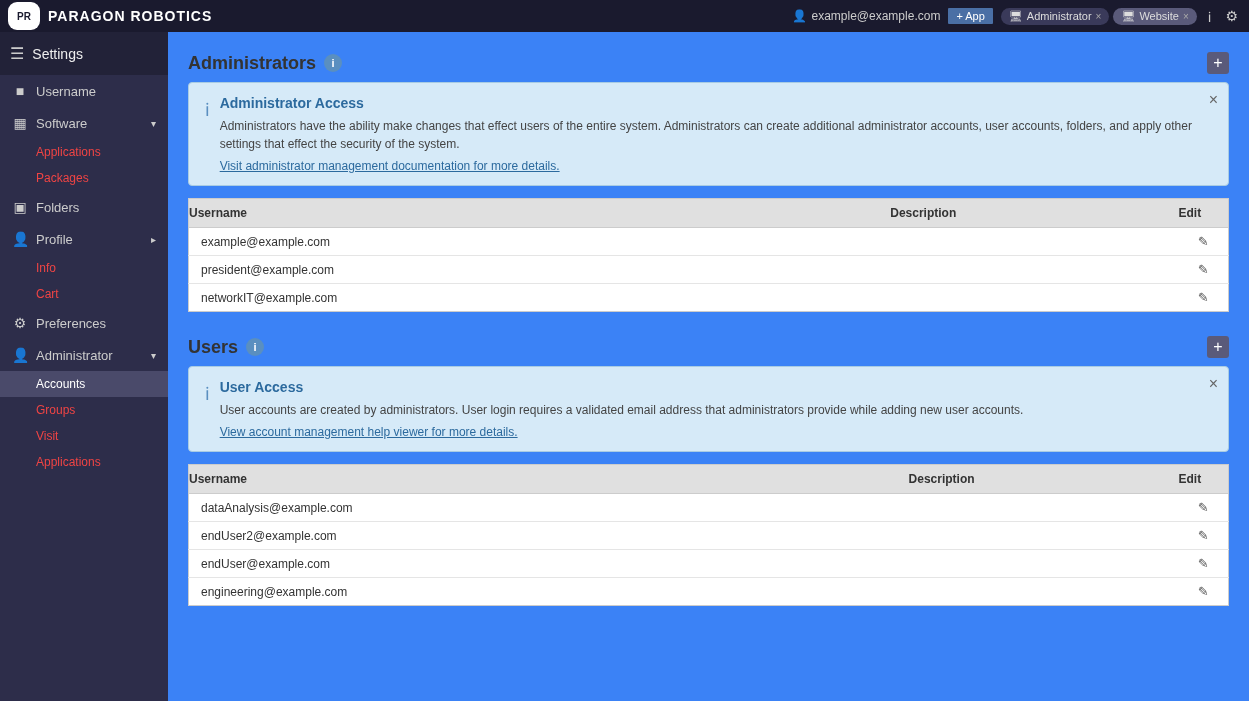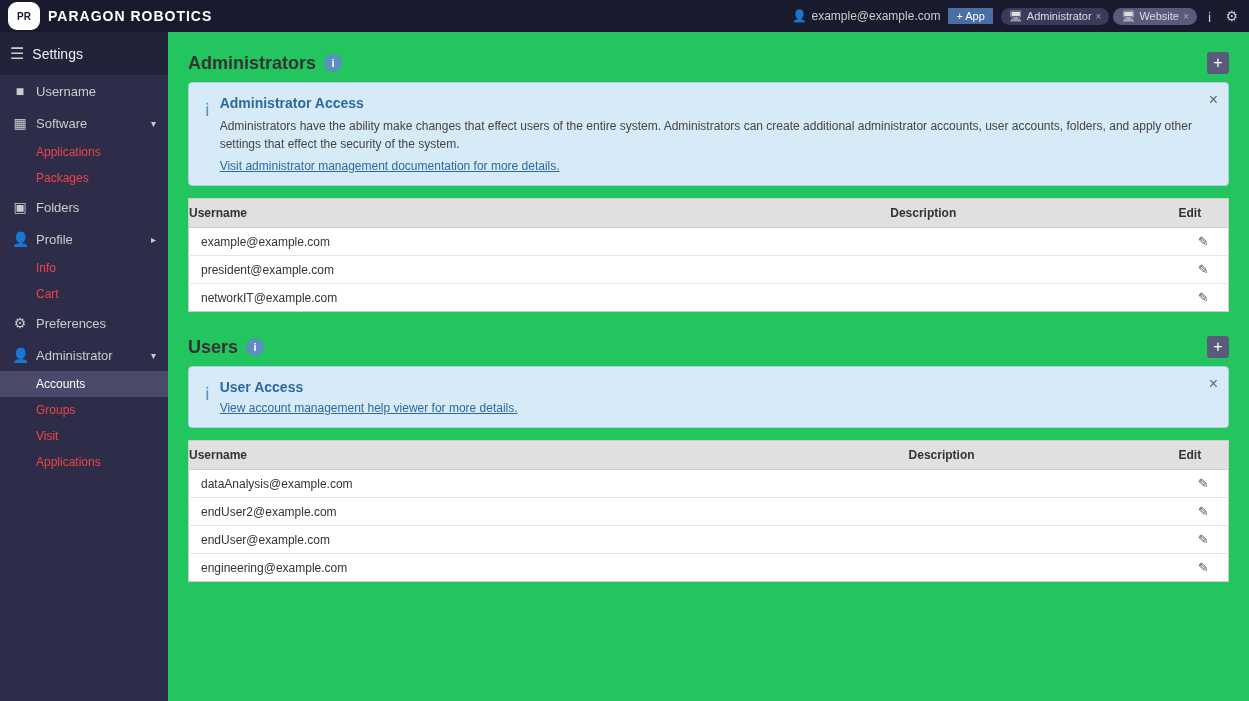--- a/index.html
+++ b/index.html
@@ -147,21 +147,21 @@
     .chevron {
       margin-left: auto;
       font-size: 10px;
     }
 
     
     .main-content {
       flex: 1;
       overflow-y: auto;
       padding: 20px;
-      background: #22c55e;
+      background: #3b82f6;
     }
 
     
     .section-header {
       display: flex;
       align-items: center;
       justify-content: space-between;
       margin-bottom: 8px;
     }
     .section-title {
@@ -441,20 +441,21 @@
           <span>i</span>
         </div>
       </div>
       <button class="add-btn">+</button>
     </div>
 
     <div class="info-banner">
       <div class="banner-icon">ℹ</div>
       <div class="banner-content">
         <div class="banner-title">User Access</div>
+        <div class="banner-text">User accounts are created by administrators. User login requires a validated email address that administrators provide while adding new user accounts.</div>
         <a class="banner-link">View account management help viewer for more details.</a>
       </div>
       <button class="close-btn">×</button>
     </div>
 
     <table class="data-table">
       <thead>
         <tr>
           <th>Username</th>
           <th>Description</th>

